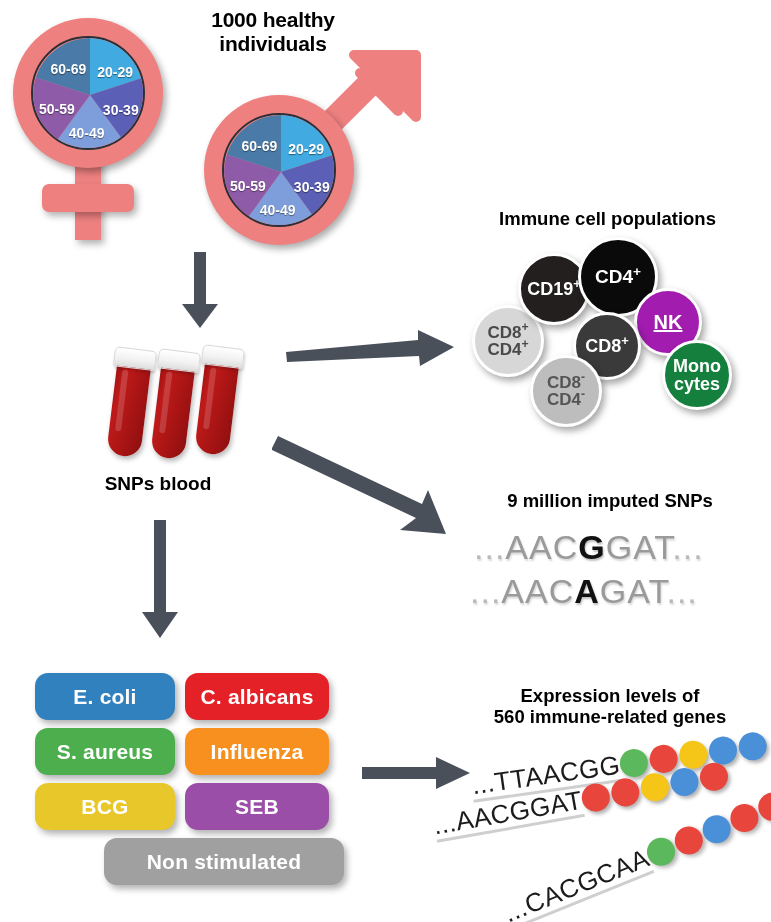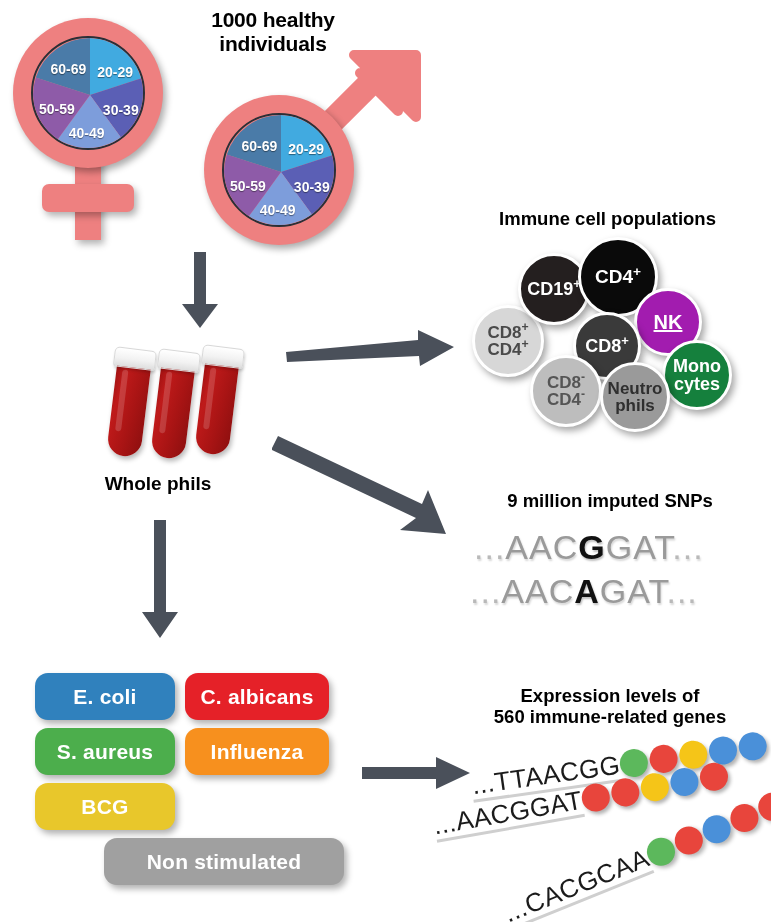--- a/index.html
+++ b/index.html
@@ -272,21 +272,21 @@
     <div class="tube" style="left:50px; top:10px; transform:rotate(7deg);">
       <div class="tube-body"></div>
       <div class="tube-lip"></div>
     </div>
     <div class="tube" style="left:94px; top:6px; transform:rotate(7deg);">
       <div class="tube-body"></div>
       <div class="tube-lip"></div>
     </div>
   </div>
 
-  <div class="abs" id="label-wholeblood">Whole phils</div>
+  <div class="abs" id="label-wholeblood">SNPs blood</div>
 
   <svg class="arrow-svg" style="left:286px; top:330px;" width="170" height="42" viewBox="0 0 170 42">
     <path d="M0,22 L132,10 L132,0 L168,17 L134,36 L133,26 L1,32 Z" fill="#4a505a"></path>
   </svg>
 
   <svg class="arrow-svg" style="left:270px; top:430px;" width="200" height="120" viewBox="0 0 200 120">
     <path d="M2,18 L8,6 L152,74 L158,60 L176,104 L130,100 L146,88 L2,20 Z" fill="#4a505a"></path>
   </svg>
 
   <svg class="arrow-svg" style="left:140px; top:520px;" width="40" height="120" viewBox="0 0 40 120">
@@ -295,21 +295,20 @@
 
   <div class="abs heading" id="title-immune">Immune cell populations</div>
   <div class="abs" id="immune-cells" style="left:0; top:0; width:771px; height:460px;">
       <div class="cell" style="left: 472px; top: 305px; width: 72px; height: 72px; background: rgb(215, 215, 215); color: rgb(74, 74, 74); font-size: 17px;"><span>CD8<sup>+</sup><br>CD4<sup>+</sup></span></div>
       <div class="cell" style="left: 518px; top: 253px; width: 72px; height: 72px; background: rgb(36, 31, 31); color: rgb(255, 255, 255); font-size: 18px;"><span>CD19<sup>+</sup></span></div>
       <div class="cell" style="left: 578px; top: 237px; width: 80px; height: 80px; background: rgb(10, 10, 10); color: rgb(255, 255, 255); font-size: 19px;"><span>CD4<sup>+</sup></span></div>
       <div class="cell" style="left: 634px; top: 288px; width: 68px; height: 68px; background: #a21caf; color: rgb(255, 255, 255); font-size: 20px; text-decoration: underline;"><span>NK</span></div>
       <div class="cell" style="left: 573px; top: 312px; width: 68px; height: 68px; background: rgb(58, 58, 58); color: rgb(255, 255, 255); font-size: 18px;"><span>CD8<sup>+</sup></span></div>
       <div class="cell" style="left: 662px; top: 340px; width: 70px; height: 70px; background: #15803d; color: rgb(255, 255, 255); font-size: 18px;"><span>Mono<br>cytes</span></div>
       <div class="cell" style="left: 530px; top: 355px; width: 72px; height: 72px; background: rgb(189, 189, 189); color: rgb(85, 85, 85); font-size: 17px;"><span>CD8<sup>-</sup><br>CD4<sup>-</sup></span></div>
-      <div class="cell" style="left: 600px; top: 362px; width: 70px; height: 70px; background: rgb(154, 154, 154); color: rgb(47, 47, 47); font-size: 17px;"><span>Neutro<br>phils</span></div>
     </div>
 
   <div class="abs heading" id="title-snps">9 million imputed SNPs</div>
   <div class="abs" id="snp-block" style="left:470px; top:528px; width:280px; height:90px;">
       <div class="snp-row" style="left: 4px; top: 0px;"><span class="snp-dim">...</span><span class="snp-mid">AAC</span><span class="snp-hi">G</span><span class="snp-mid">GAT</span><span class="snp-dim">...</span></div>
       <div class="snp-row" style="left: 0px; top: 44px;"><span class="snp-dim">...</span><span class="snp-mid">AAC</span><span class="snp-hi">A</span><span class="snp-mid">GAT</span><span class="snp-dim">...</span></div>
     </div>
 
   <div class="abs" id="stimuli-block" style="left:0; top:0; width:380px; height:922px;">
       <div class="stim" style="left: 35px; top: 673px; width: 140px; height: 47px; background: rgb(48, 129, 189);">
@@ -319,20 +318,23 @@
         <span>C. albicans</span>
       </div>
       <div class="stim" style="left: 35px; top: 728px; width: 140px; height: 47px; background: rgb(76, 174, 76);">
         <span>S. aureus</span>
       </div>
       <div class="stim" style="left: 185px; top: 728px; width: 144px; height: 47px; background: rgb(247, 144, 30);">
         <span>Influenza</span>
       </div>
       <div class="stim" style="left: 35px; top: 783px; width: 140px; height: 47px; background: rgb(232, 199, 43);">
         <span>BCG</span>
+      </div>
+      <div class="stim" style="left: 185px; top: 783px; width: 144px; height: 47px; background: rgb(155, 78, 168);">
+        <span>SEB</span>
       </div>
       <div class="stim" style="left: 104px; top: 838px; width: 240px; height: 47px; background: rgb(160, 160, 160);">
         <span>Non stimulated</span>
       </div>
     </div>
 
   <svg class="arrow-svg" style="left:362px; top:755px;" width="110" height="36" viewBox="0 0 110 36">
     <path d="M0,12 L74,12 L74,2 L108,18 L74,34 L74,24 L0,24 Z" fill="#4a505a"></path>
   </svg>
 

